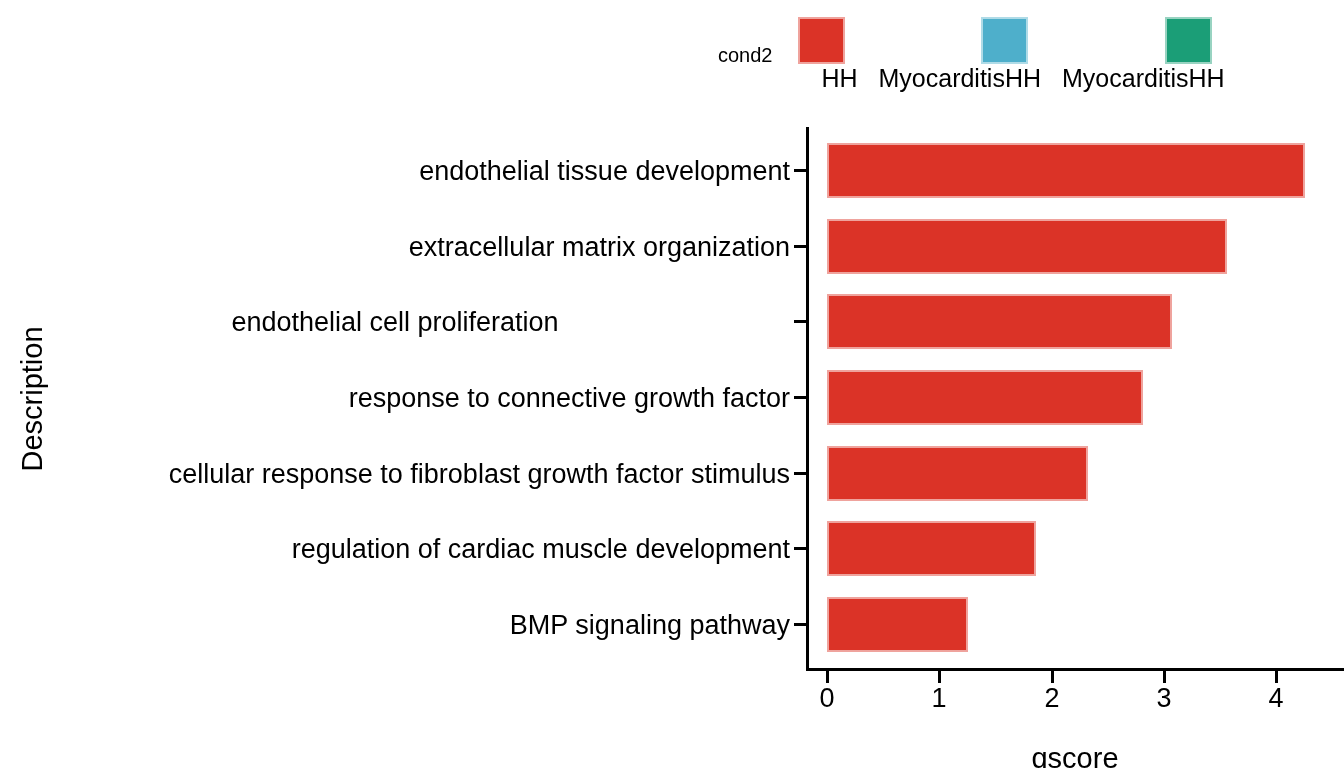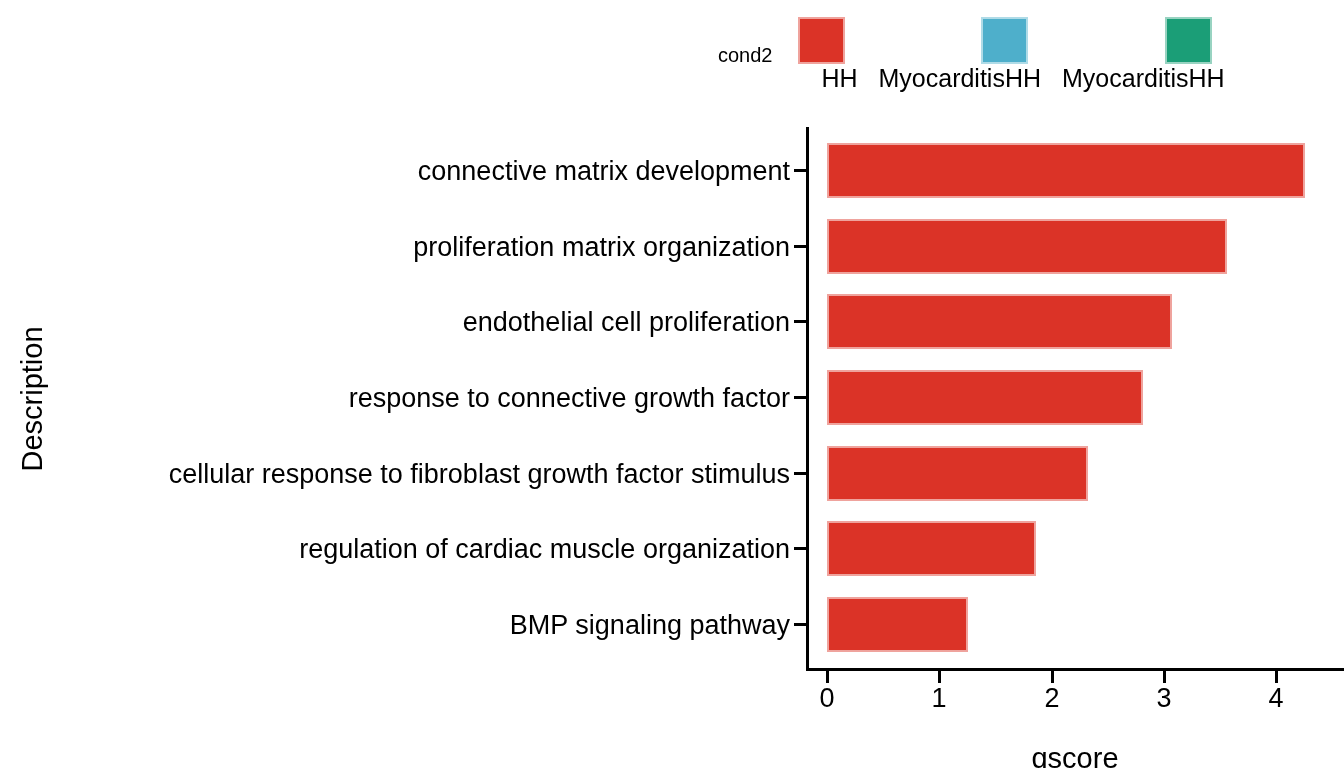--- a/index.html
+++ b/index.html
@@ -45,36 +45,36 @@
           <span class="legend-swatch" style="background: rgb(27, 158, 119);"></span>
           <span class="legend-label">MyocarditisHH</span>
         </span>
       </span>
   </div>
 
   <div id="plot-panel">
     <div class="axis-line" style="left:806px;top:127px;width:3px;height:544px;"></div>
     <div class="axis-line" style="left:806px;top:668px;width:538px;height:3px;"></div>
   <div class="bar" style="left: 827px; top: 143px; width: 478px; height: 55px; background: rgb(219, 51, 39);"></div>
-      <div class="ycat-label" style="top: 154.5px;">connective matrix development</div>
+      <div class="ycat-label" style="top: 154.5px;">endothelial tissue development</div>
       <div class="ytick" style="left: 794px; top: 169px;"></div>
       <div class="bar" style="left: 827px; top: 219px; width: 400px; height: 55px; background: rgb(219, 51, 39);"></div>
-      <div class="ycat-label" style="top: 230.5px;">proliferation matrix organization</div>
+      <div class="ycat-label" style="top: 230.5px;">extracellular matrix organization</div>
       <div class="ytick" style="left: 794px; top: 245px;"></div>
       <div class="bar" style="left: 827px; top: 294px; width: 345px; height: 55px; background: rgb(219, 51, 39);"></div>
-      <div class="ycat-label" style="top: 305.5px;">endothelial cell proliferation</div>
+      <div class="ycat-label" style="top: 305.5px; text-align: center;">endothelial cell proliferation</div>
       <div class="ytick" style="left: 794px; top: 320px;"></div>
       <div class="bar" style="left: 827px; top: 370px; width: 316px; height: 55px; background: rgb(219, 51, 39);"></div>
       <div class="ycat-label" style="top: 381.5px;">response to connective growth factor</div>
       <div class="ytick" style="left: 794px; top: 396px;"></div>
       <div class="bar" style="left: 827px; top: 446px; width: 261px; height: 55px; background: rgb(219, 51, 39);"></div>
       <div class="ycat-label" style="top: 457.5px;">cellular response to fibroblast growth factor stimulus</div>
       <div class="ytick" style="left: 794px; top: 472px;"></div>
       <div class="bar" style="left: 827px; top: 521px; width: 209px; height: 55px; background: rgb(219, 51, 39);"></div>
-      <div class="ycat-label" style="top: 532.5px;">regulation of cardiac muscle organization</div>
+      <div class="ycat-label" style="top: 532.5px;">regulation of cardiac muscle development</div>
       <div class="ytick" style="left: 794px; top: 547px;"></div>
       <div class="bar" style="left: 827px; top: 597px; width: 141px; height: 55px; background: rgb(219, 51, 39);"></div>
       <div class="ycat-label" style="top: 608.5px;">BMP signaling pathway</div>
       <div class="ytick" style="left: 794px; top: 623px;"></div>
       <div class="xtick" style="left: 826px;"></div>
       <div class="xtick-label" style="left: 827px;">0</div>
       <div class="xtick" style="left: 938px;"></div>
       <div class="xtick-label" style="left: 939px;">1</div>
       <div class="xtick" style="left: 1051px;"></div>
       <div class="xtick-label" style="left: 1052px;">2</div>

